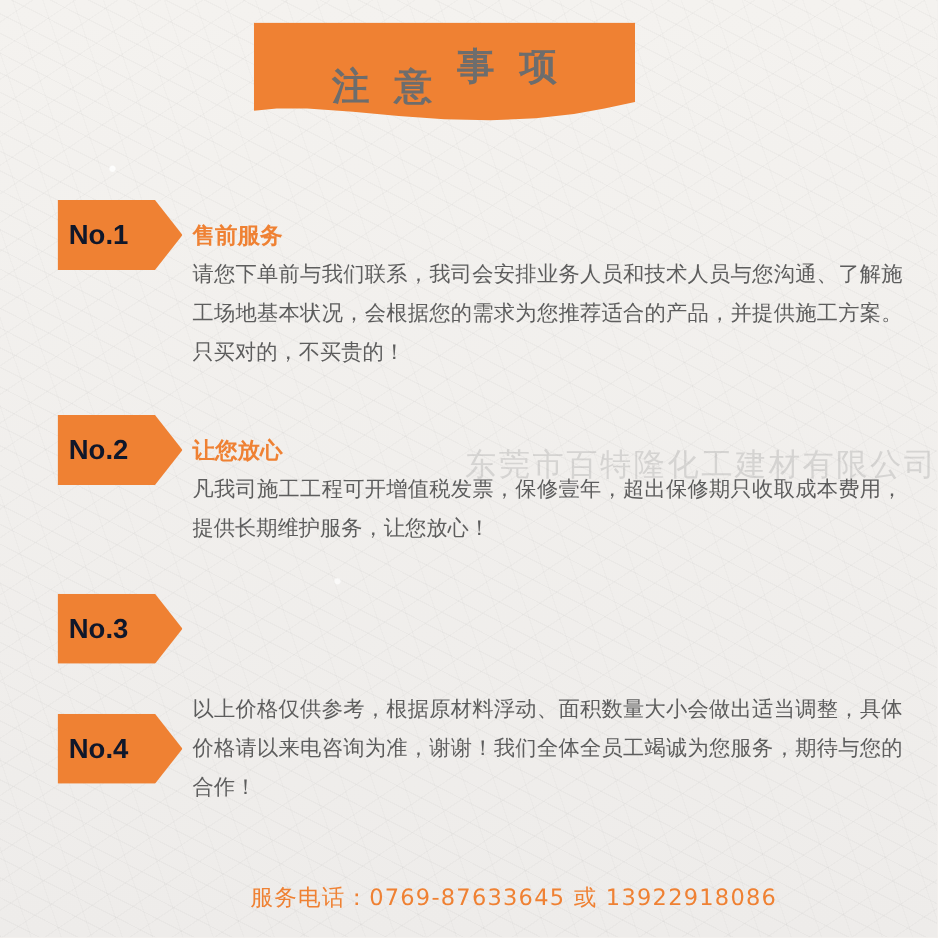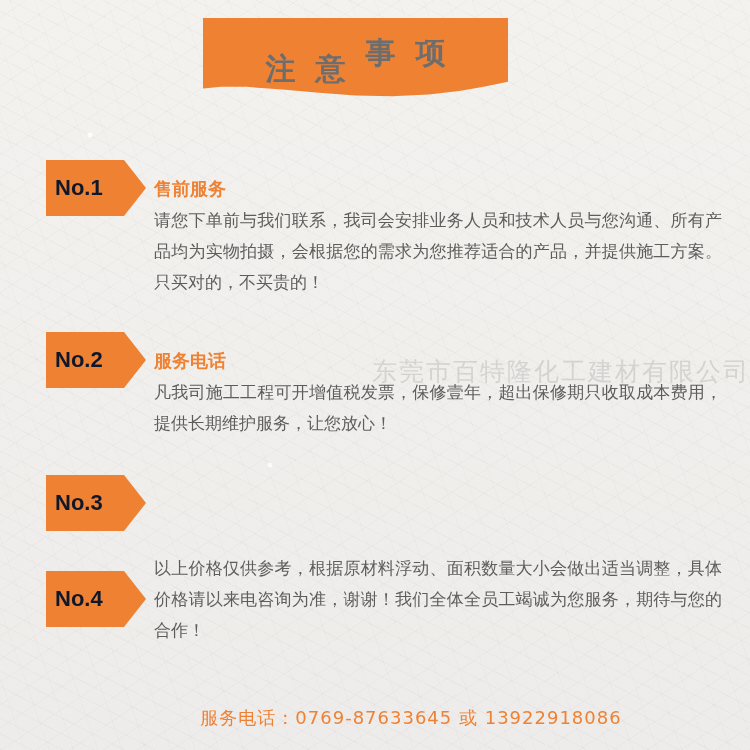--- a/index.html
+++ b/index.html
@@ -178,28 +178,28 @@
   </div>
 
   <div class="watermark">东莞市百特隆化工建材有限公司</div>
 
   <div class="items">
 
     <div class="item i1">
       <div class="tag">No.1</div>
       <div class="body">
         <div class="item-title">售前服务</div>
-        <div class="item-text">请您下单前与我们联系，我司会安排业务人员和技术人员与您沟通、所有产品均为实物拍摄，会根据您的需求为您推荐适合的产品，并提供施工方案。只买对的，不买贵的！</div>
+        <div class="item-text">请您下单前与我们联系，我司会安排业务人员和技术人员与您沟通、了解施工场地基本状况，会根据您的需求为您推荐适合的产品，并提供施工方案。只买对的，不买贵的！</div>
       </div>
     </div>
 
     <div class="item i2">
       <div class="tag">No.2</div>
       <div class="body">
-        <div class="item-title">服务电话</div>
+        <div class="item-title">让您放心</div>
         <div class="item-text">凡我司施工工程可开增值税发票，保修壹年，超出保修期只收取成本费用，提供长期维护服务，让您放心！</div>
       </div>
     </div>
 
     <div class="item i3">
       <div class="tag">No.3</div>
     </div>
 
     <div class="item i4">
       <div class="tag">No.4</div>

